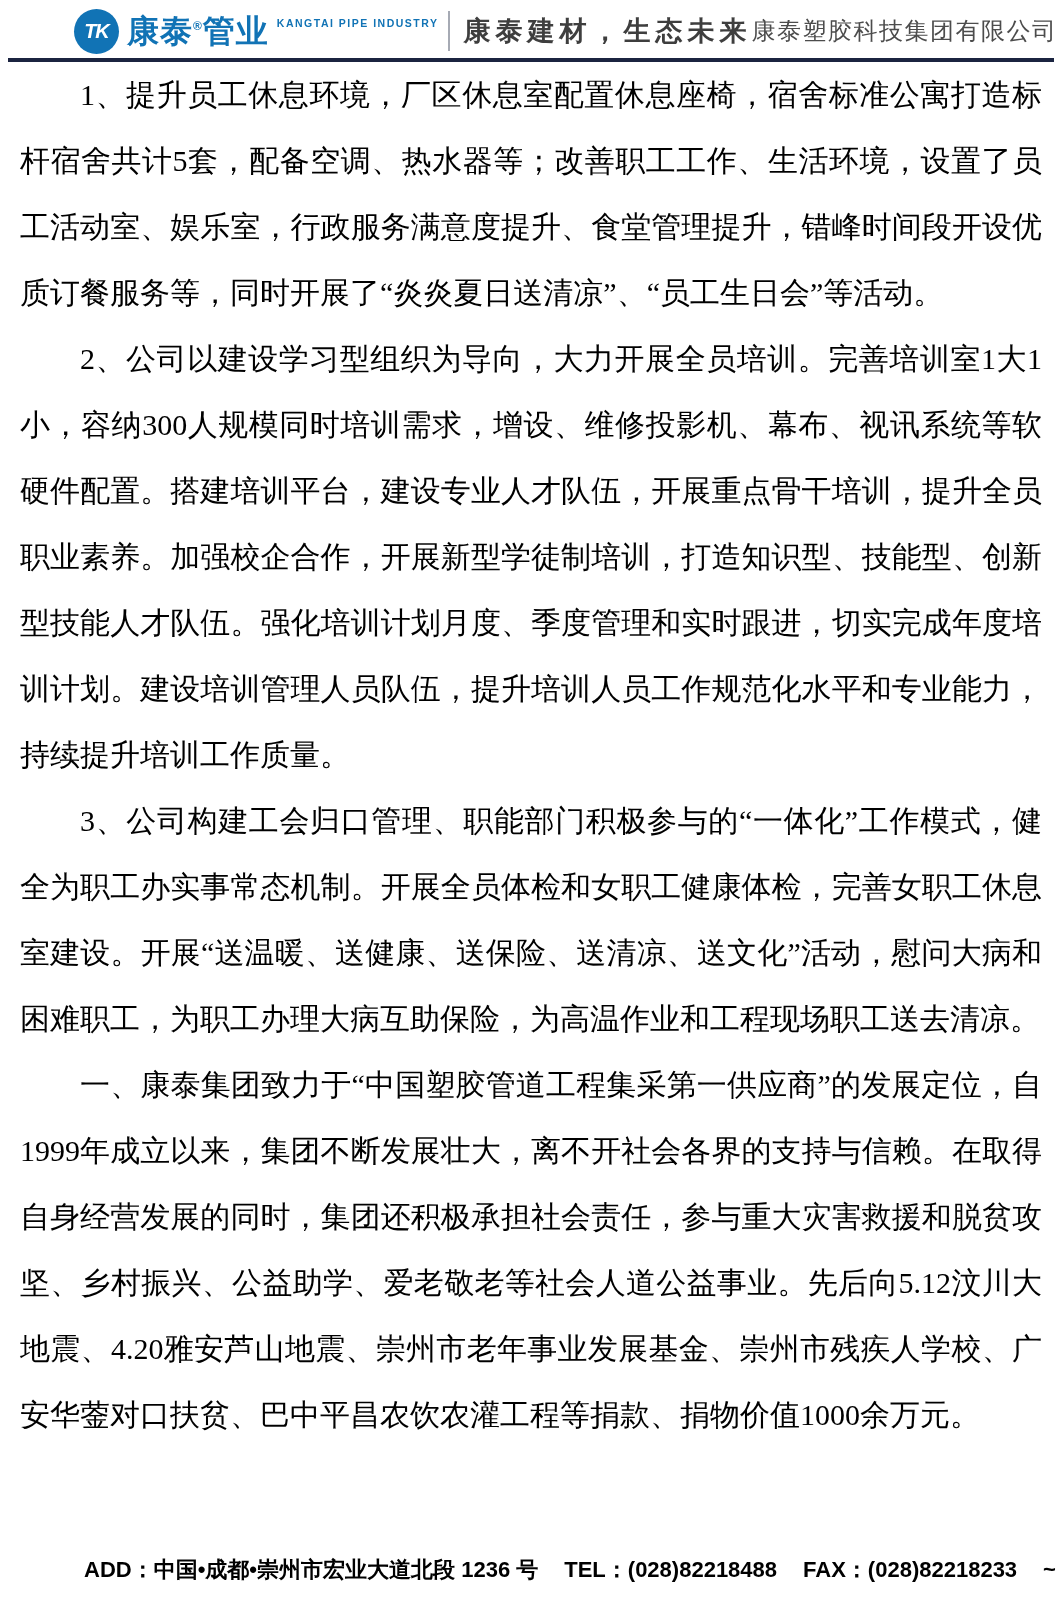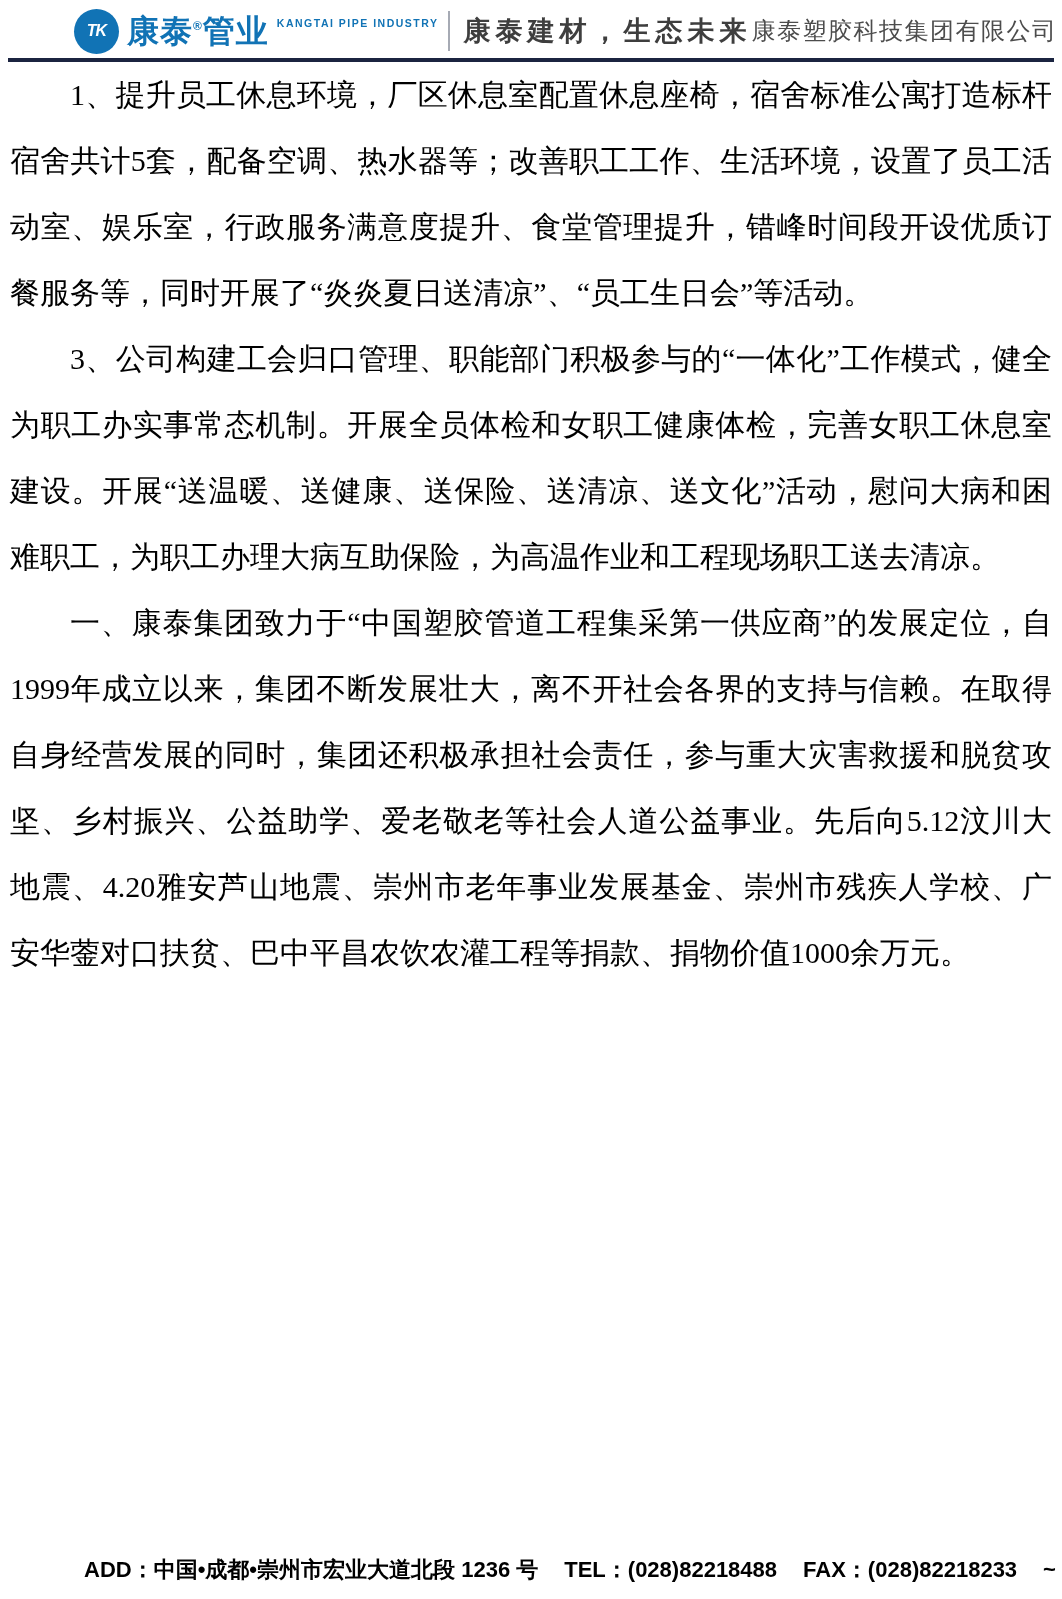--- a/index.html
+++ b/index.html
@@ -22,34 +22,34 @@
     display:flex;align-items:center;
     height:56px;
     padding:6px 80px 0 74px;
     font-family:"Liberation Sans","DejaVu Sans",sans-serif;
   }
   .logo{display:flex;align-items:center;gap:8px;}
   .logo-circle{
     width:45px;height:45px;border-radius:50%;
     background:var(--brand);color:#fff;
     display:flex;align-items:center;justify-content:center;
-    font-weight:bold;font-style:italic;font-size:16px;letter-spacing:-1px;
+    font-weight:bold;font-style:italic;font-size:20px;letter-spacing:-1px;
     flex:0 0 auto;
   }
   .logo-text{display:flex;flex-direction:row;line-height:1;}
   .logo-brand{color:var(--brand);font-weight:800;font-size:32px;letter-spacing:1px;white-space:nowrap;}
   .logo-brand .reg{font-size:12px;vertical-align:super;font-weight:700;}
   .logo-sub{color:var(--brand);font-weight:700;font-size:10.5px;letter-spacing:1.5px;margin-top:3px;white-space:nowrap;padding-left:8px;}
   .hdr-divider{width:2px;height:40px;background:#a6aab4;margin:0 13px 0 10px;flex:0 0 auto;}
   .tagline{font-size:27px;font-weight:700;color:#3e3e3e;letter-spacing:5px;white-space:nowrap;}
   .company{margin-left:auto;font-size:24px;color:#4c4c4c;font-weight:500;letter-spacing:1.5px;white-space:nowrap;}
   .rule{height:4px;background:var(--rule);margin:2px 8px 0 8px;}
   
   .content{
-    padding:0 10px;
+    padding:0 20px;
     font-size:30px;
     line-height:66px;
     text-align:justify;
     color:#000;
   }
   .content p{margin:0;text-indent:60px;}
   .chapter{
     font-size:31px;font-weight:700;color:var(--red);
     text-align:center;text-indent:0;
     margin:4px 0;line-height:66px;letter-spacing:1px;
@@ -81,20 +81,21 @@
     </div>
     <div class="hdr-divider"></div>
     <div class="tagline">康泰建材，生态未来</div>
     <div class="company">康泰塑胶科技集团有限公司</div>
   </div>
 
   <div class="rule"></div>
 
   <div class="content">
     <p>1、提升员工休息环境，厂区休息室配置休息座椅，宿舍标准公寓打造标杆宿舍共计5套，配备空调、热水器等；改善职工工作、生活环境，设置了员工活动室、娱乐室，行政服务满意度提升、食堂管理提升，错峰时间段开设优质订餐服务等，同时开展了“炎炎夏日送清凉”、“员工生日会”等活动。</p>
+    <p>2、公司以建设学习型组织为导向，大力开展全员培训。完善培训室1大1小，容纳300人规模同时培训需求，增设、维修投影机、幕布、视讯系统等软硬件配置。搭建培训平台，建设专业人才队伍，开展重点骨干培训，提升全员职业素养。加强校企合作，开展新型学徒制培训，打造知识型、技能型、创新型技能人才队伍。强化培训计划月度、季度管理和实时跟进，切实完成年度培训计划。建设培训管理人员队伍，提升培训人员工作规范化水平和专业能力，持续提升培训工作质量。</p>
     <p>3、公司构建工会归口管理、职能部门积极参与的“一体化”工作模式，健全为职工办实事常态机制。开展全员体检和女职工健康体检，完善女职工休息室建设。开展“送温暖、送健康、送保险、送清凉、送文化”活动，慰问大病和困难职工，为职工办理大病互助保险，为高温作业和工程现场职工送去清凉。</p>
     <p>一、康泰集团致力于“中国塑胶管道工程集采第一供应商”的发展定位，自1999年成立以来，集团不断发展壮大，离不开社会各界的支持与信赖。在取得自身经营发展的同时，集团还积极承担社会责任，参与重大灾害救援和脱贫攻坚、乡村振兴、公益助学、爱老敬老等社会人道公益事业。先后向5.12汶川大地震、4.20雅安芦山地震、崇州市老年事业发展基金、崇州市残疾人学校、广安华蓥对口扶贫、巴中平昌农饮农灌工程等捐款、捐物价值1000余万元。</p>
   </div>
 
   <div class="footer">
     <span class="seg"><span>ADD：</span><span>中国•成都•崇州市宏业大道北段 1236 号</span></span>
     <span class="seg"><span>TEL：</span><span>(028)82218488</span></span>
     <span class="seg"><span>FAX：</span><span>(028)82218233</span></span>
     <span class="page-num">~ 3 ~</span>
   </div>

